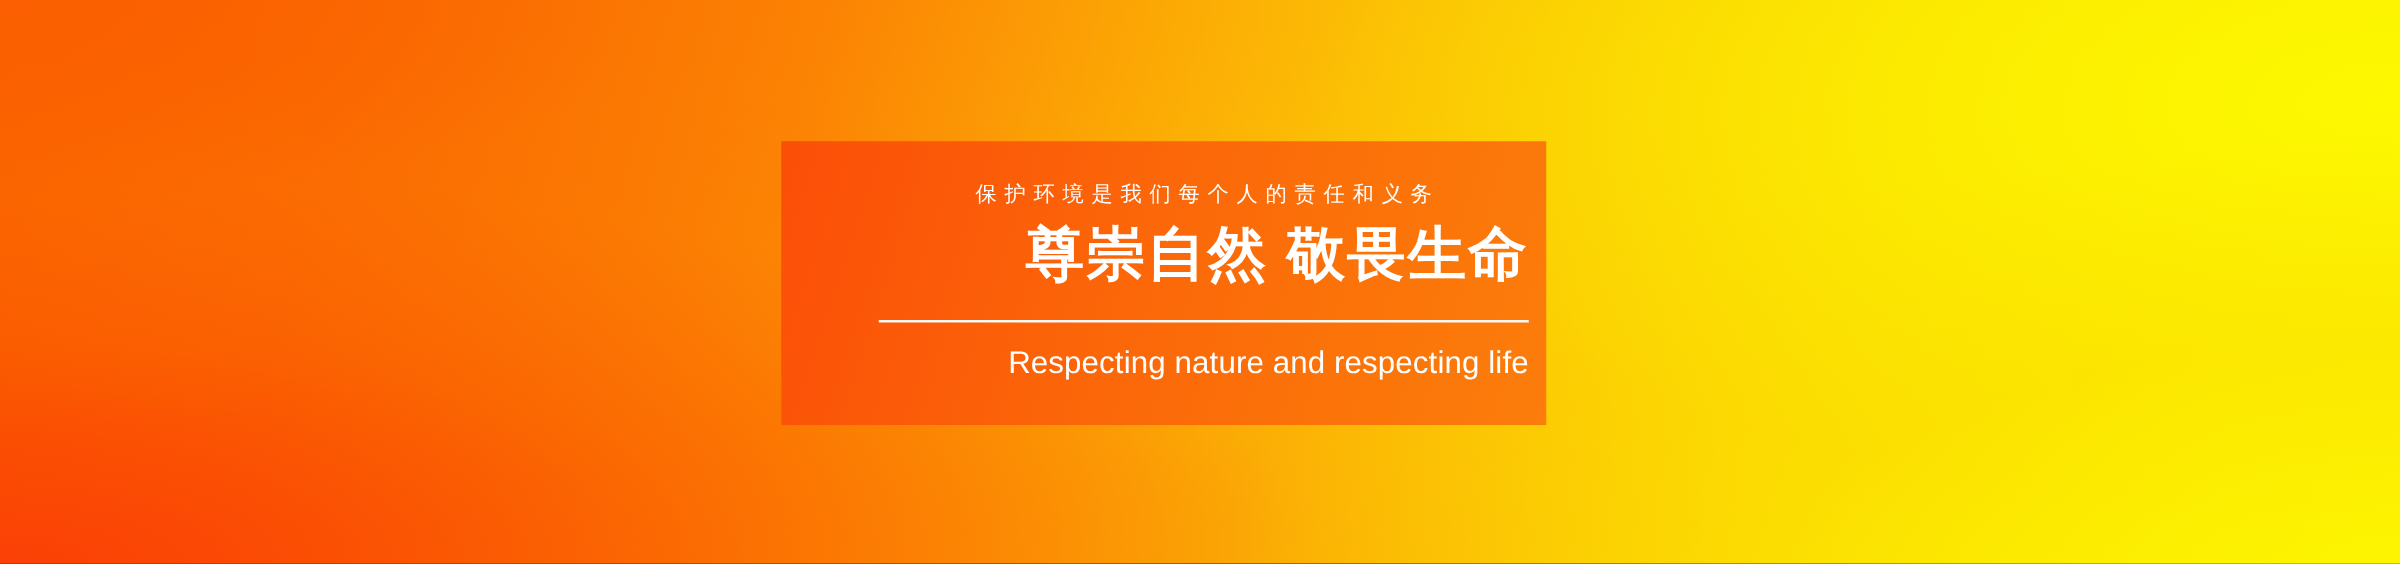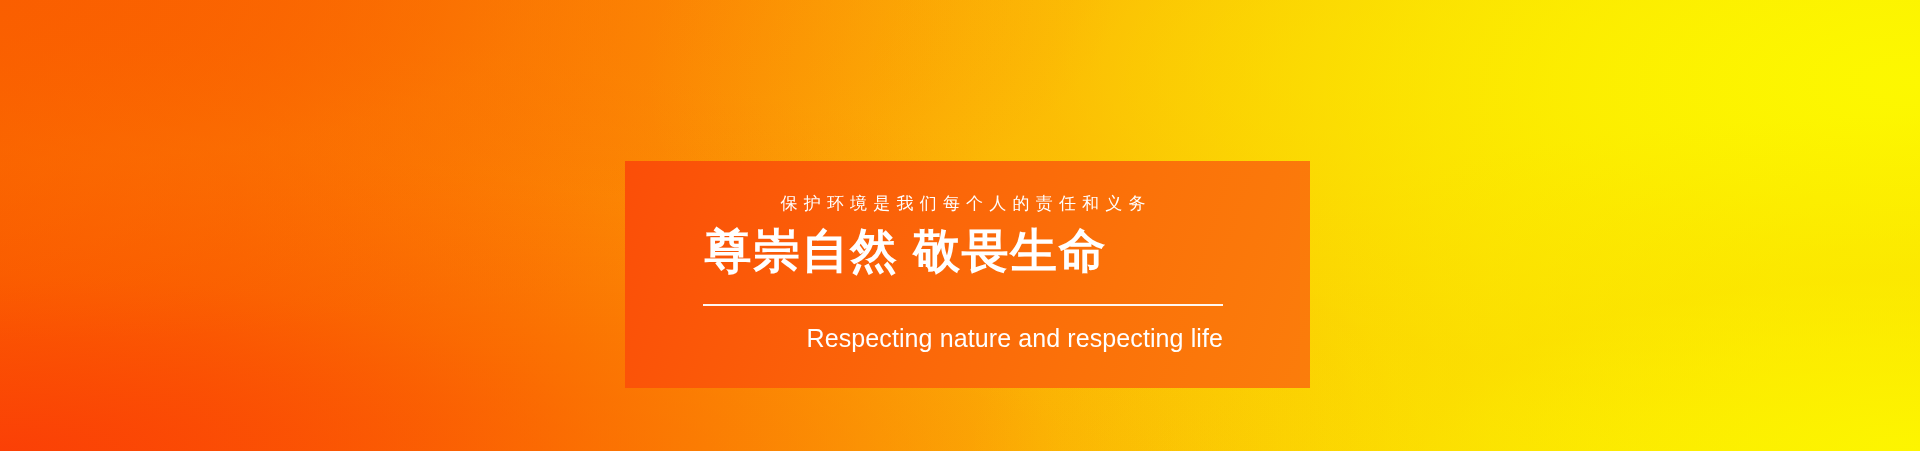--- a/index.html
+++ b/index.html
@@ -65,30 +65,29 @@
         rgba(253,246,0,0.85) 0%,
         rgba(252,222,0,0.40) 32%,
         rgba(252,190,0,0.0) 62%);
   }
 
   
   .panel {
     position: absolute;
     left: 625px;
     top: 113px;
-    width: 685px;
+    width: 612px;
     height: 227px;
     background: linear-gradient(108deg,
         #FB4E08 0%,
         #FB5A08 22%,
         #FB6709 46%,
         #FB7209 70%,
         #FB7D0B 100%);
     box-sizing: border-box;
-    margin-top: 48px;
   }
 
   .panel-inner {
     position: absolute;
     left: 78px;
     top: 0;
     width: 520px;
     height: 100%;
   }
 
@@ -111,21 +110,21 @@
   .headline {
     position: absolute;
     top: 58px;
     left: 0;
     width: 520px;
     color: #FFFFFF;
     font-size: 47px;
     line-height: 64px;
     font-weight: 700;
     letter-spacing: 1.5px;
-    text-align: left;
+    text-align: right;
     text-indent: 1.5px;
     white-space: nowrap;
   }
 
   .rule {
     position: absolute;
     top: 143px;
     left: 0;
     width: 520px;
     height: 2px;

